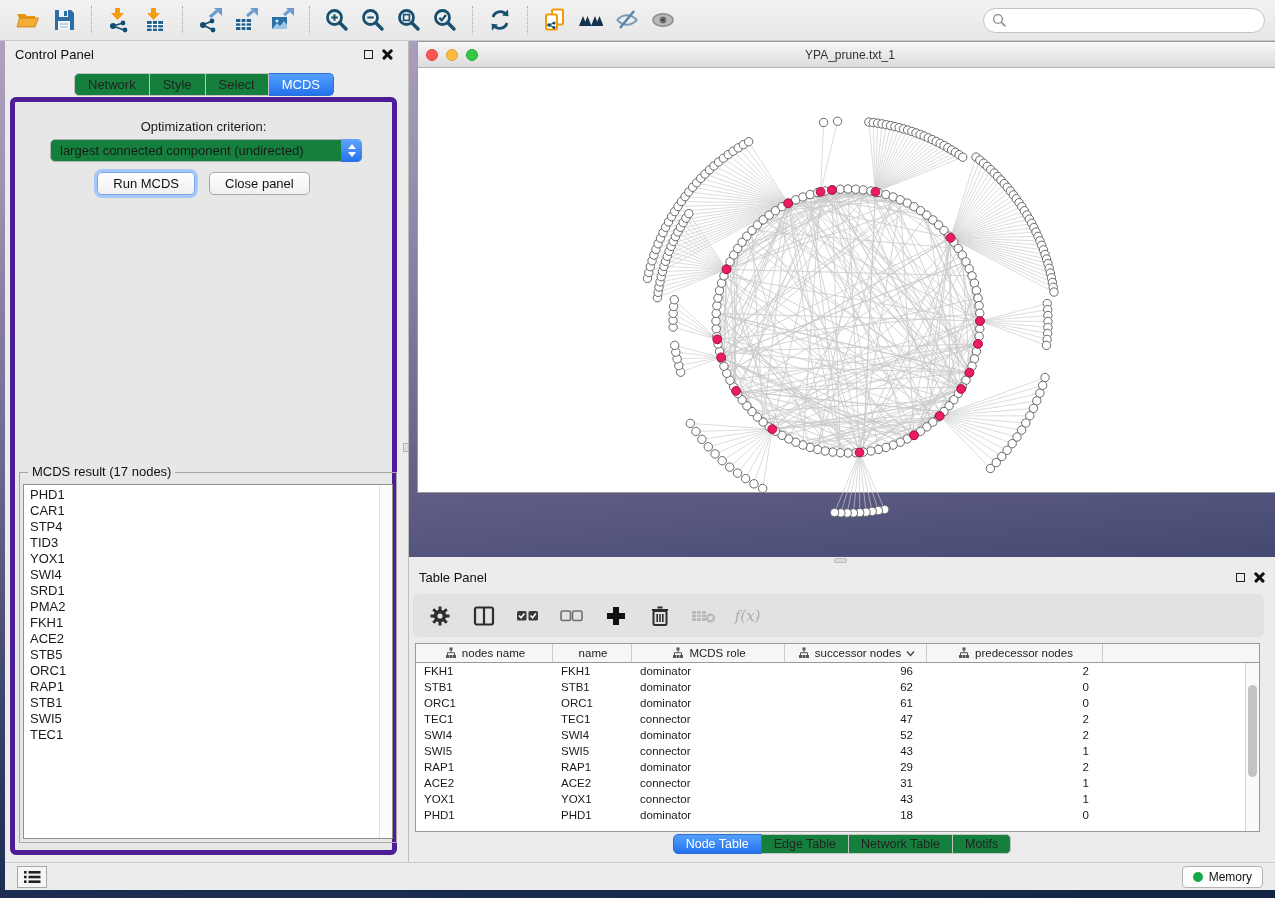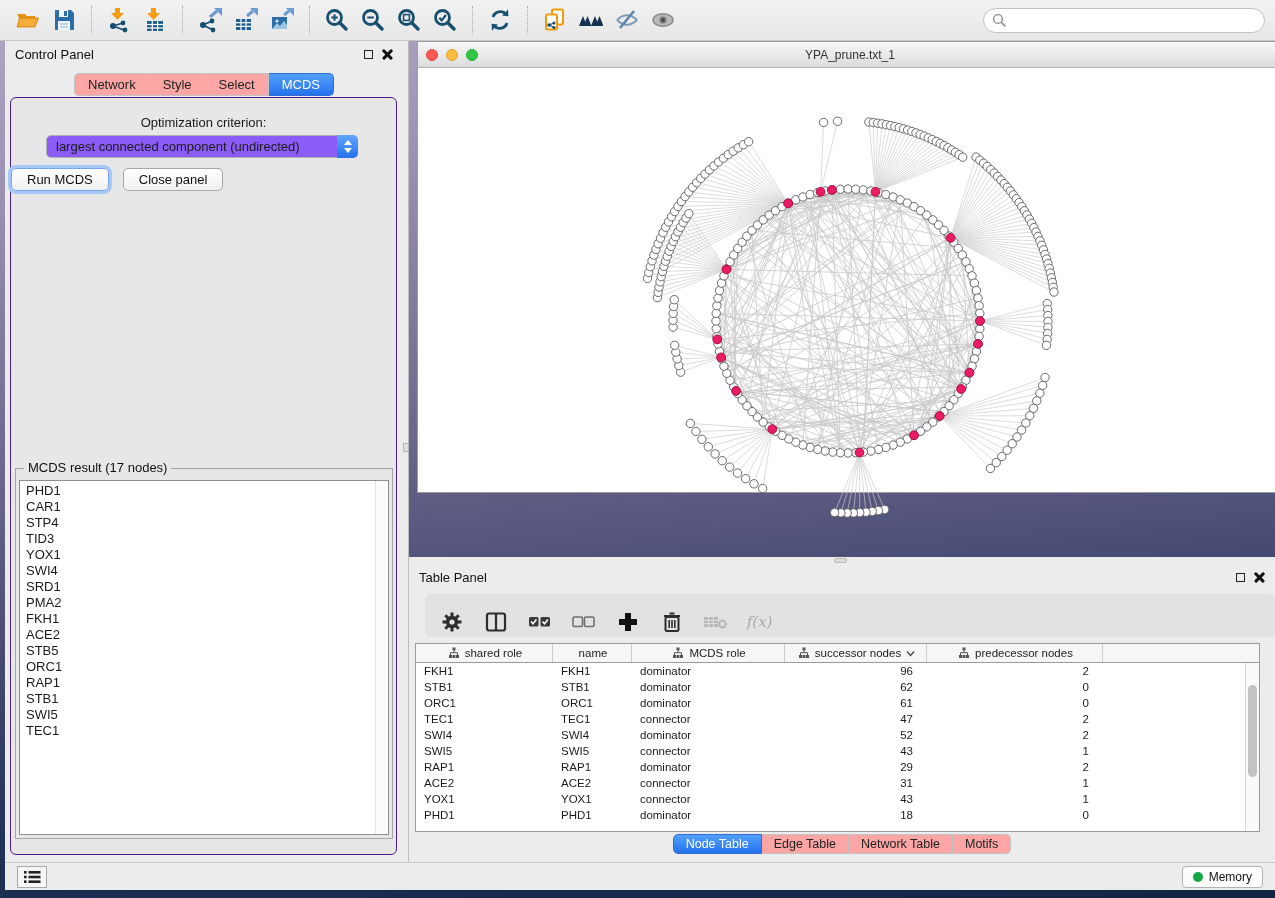--- a/index.html
+++ b/index.html
@@ -27,37 +27,37 @@
   .control-panel { position:absolute; left:5px; top:41px; width:398px; height:821px; background:#ececec; }
   .panel-title-row { position:absolute; left:0; top:0; right:0; height:26px; display:flex; align-items:center; padding:0 10px;gap:44px; }
   .panel-title { font-size:13px; color:#111; }
   .win-icons { margin-left:auto; display:flex; align-items:center; gap:9px; }
   .float-box { width:9px; height:9px; border:1.5px solid #222; display:inline-block; }
   .close-x { width:11px; height:11px; position:relative; display:inline-block; }
   .close-x::before,.close-x::after { content:""; position:absolute; left:-1px; top:4.5px; width:13px; height:2.6px; background:#111; border-radius:1px; }
   .close-x::before { transform:rotate(45deg);} .close-x::after { transform:rotate(-45deg);}
 
   .seg-tabs { display:flex; }
-  .seg { background:#fca5a5; border:1px solid #c3c3c3; border-left:none; padding:3px 13px; font-size:13px; color:#222; white-space:nowrap; }
+  .seg { background:#15803d; border:1px solid #c3c3c3; border-left:none; padding:3px 13px; font-size:13px; color:#222; white-space:nowrap; }
   .seg:first-child { border-left:1px solid #c3c3c3; border-radius:5px 0 0 5px; }
   .seg:last-child { border-radius:0 5px 5px 0; }
   .seg.active { background:linear-gradient(#53a0ff,#2472ec); border-color:#2e6cd6; color:#fff; }
   #cp-tabs { position:absolute; top:32px; left:50%; transform:translateX(-50%); }
 
   .cp-content { position:absolute; left:5px; top:56px; width:387px; height:758px;
-    background:#e7e7e7; border:1px solid #4c1d95; border-radius:6px; }
+    background:#e7e7e7; border:5px solid #4c1d95; border-radius:6px; }
   .criterion-label { position:absolute; top:17px; width:100%; text-align:center; font-size:13px; }
-  .dropdown { position:absolute; left:35px; top:37px; width:312px; height:23px; background:#8b5cf6;
+  .dropdown { position:absolute; left:35px; top:37px; width:312px; height:23px; background:#15803d;
     border:1px solid #b1b1b1; border-radius:5px; display:flex; align-items:center; }
   .dropdown .val { flex:1; padding:0 9px; font-size:13px; white-space:nowrap; overflow:hidden; }
   .stepper { width:21px; align-self:stretch; margin:-1px -1px -1px 0; border-radius:0 5px 5px 0;
     background:linear-gradient(#62a5fe,#2571eb); display:flex; flex-direction:column; align-items:center; justify-content:center; gap:3px; }
   .tri-up { width:0; height:0; border-left:4px solid transparent; border-right:4px solid transparent; border-bottom:5px solid #fff; }
   .tri-dn { width:0; height:0; border-left:4px solid transparent; border-right:4px solid transparent; border-top:5px solid #fff; }
-  .btn-row { position:absolute; top:70px; width:100%; display:flex; gap:14px; }
+  .btn-row { position:absolute; top:70px; width:100%; display:flex; justify-content:center; gap:14px; }
   .btn { background:linear-gradient(#ffffff,#f0f0f0); border:1px solid #a8a8a8; border-radius:5px;
     padding:3px 15px; font-size:13px; color:#111; }
   .btn.focused { box-shadow:0 0 0 3px #a6c8f8; border-color:#7aa4e8; }
 
   .groupbox { position:absolute; left:4px; top:370px; width:378px; height:371px; border:1px solid #a5a5a5; }
   .legend { position:absolute; top:-9px; left:8px; background:#e7e7e7; padding:0 4px; font-size:13px; color:#111; }
   .mcds-list { position:absolute; left:3px; right:3px; top:11px; bottom:3px; background:#fff;
     border:1px solid #8f8f8f; overflow:hidden; }
   .mcds-scroll { position:absolute; right:0; top:0; bottom:0; width:13px; background:#fbfbfb; border-left:1px solid #e3e3e3; }
   .mcds-items { position:absolute; left:0; top:2px; right:14px; }
@@ -80,22 +80,22 @@
   .light.green { background:#33c748; border:1px solid #27aa35; }
   .net-title { position:absolute; left:0; right:0; text-align:center; font-size:12px; color:#333; }
   .net-canvas { position:absolute; left:0; top:26px; right:0; bottom:0; background:#fff; }
 
   
   .h-sash { position:absolute; left:409px; top:557px; width:866px; height:7px; background:#ececec; }
   .h-grip { position:absolute; left:425px; top:1px; width:13px; height:5px; background:#dcdcdc; border:1px solid #bbb; border-radius:2px; }
 
   
   .table-panel { position:absolute; left:409px; top:564px; width:866px; height:298px; background:#ececec; }
-  .tp-toolbar { position:absolute; left:16px; top:30px; width:851px; height:43px; background:#e2e2e2;
-    border-radius:6px; display:flex; align-items:flex-end; padding:0 12px; gap:14px; }
+  .tp-toolbar { position:absolute; left:4px; top:30px; width:851px; height:43px; background:#e2e2e2;
+    border-radius:6px; display:flex; align-items:center; padding:0 12px; gap:14px; }
   .tp-btn { width:30px; height:30px; display:flex; align-items:center; justify-content:center; }
 
   .node-table { position:absolute; left:6px; top:79px; width:845px; height:189px; background:#fff; border:1px solid #9a9a9a; }
   .thead { display:flex; height:19px; border-bottom:1px solid #9a9a9a; background:#f6f6f6; }
   .th { display:flex; align-items:center; gap:5px; padding:0 4px 0 6px; border-right:1px solid #ccc;
     font-size:11.5px; color:#222; justify-content:center; }
   .th .lbl { white-space:nowrap; }
   .tbody .tr { display:flex; height:16px; }
   .td { font-size:11.5px; line-height:16px; padding:0 8px; white-space:nowrap; overflow:hidden; }
   .td.num { text-align:right; padding-right:14px; }
@@ -1148,21 +1148,21 @@
   <div class="node-table">
     <div class="thead" id="thead">
         <div class="th" style="width: 137px;">
           <svg width="12" height="12" viewBox="0 0 12 12">
             <rect x="4.5" y="0.5" width="3" height="3" fill="#555"></rect>
             <path d="M6 3.5v2.2M2.5 8V5.7h7V8" stroke="#555" fill="none" stroke-width="1"></path>
             <rect x="1" y="8" width="3" height="3" fill="#555"></rect>
             <rect x="4.5" y="8" width="3" height="3" fill="#555"></rect>
             <rect x="8" y="8" width="3" height="3" fill="#555"></rect>
           </svg>
-          <span class="lbl">shared role</span>
+          <span class="lbl">nodes name</span>
         </div>
         <div class="th" style="width: 79px;">
           <span class="lbl">name</span>
         </div>
         <div class="th" style="width: 153px;">
           <svg width="12" height="12" viewBox="0 0 12 12">
             <rect x="4.5" y="0.5" width="3" height="3" fill="#555"></rect>
             <path d="M6 3.5v2.2M2.5 8V5.7h7V8" stroke="#555" fill="none" stroke-width="1"></path>
             <rect x="1" y="8" width="3" height="3" fill="#555"></rect>
             <rect x="4.5" y="8" width="3" height="3" fill="#555"></rect>

